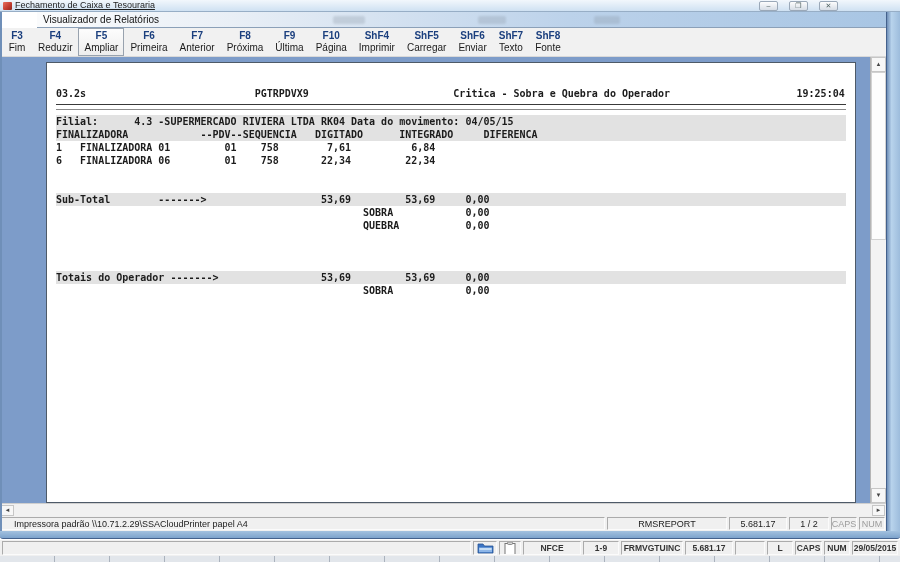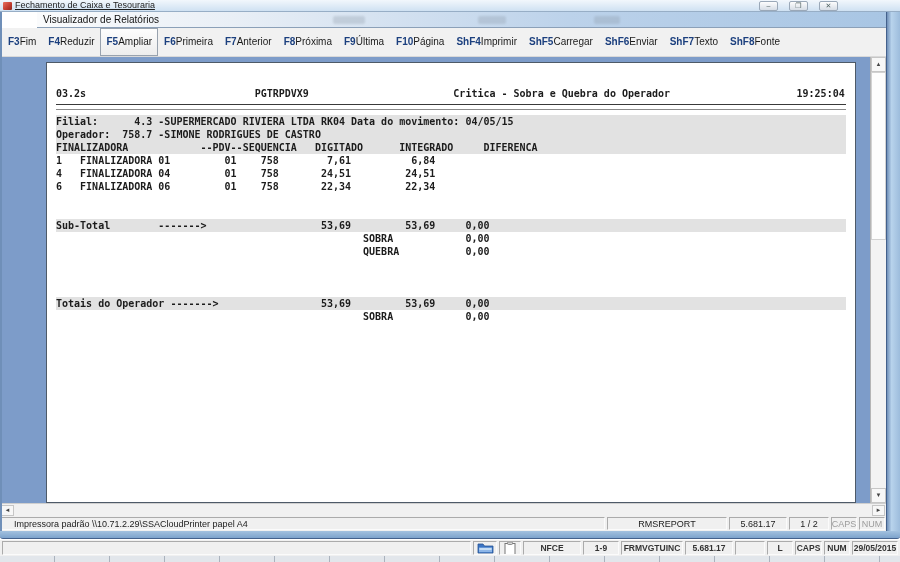--- a/index.html
+++ b/index.html
@@ -19,21 +19,21 @@
   
   .inner-titlebar{position:absolute;top:12px;left:0;width:886px;height:16px;box-sizing:border-box;
     background:linear-gradient(90deg,#fafbfc 0%,#e9eff6 22%,#bcd2ea 60%,#a6c4e3 100%);
     border-bottom:1px solid #8ba0b8;margin-left:37px;}
   .inner-title-text{padding:2px 0 0 6px;font-size:10px;color:#111;white-space:nowrap;}
   .ghost{position:absolute;top:4px;height:8px;background:#8a97a5;opacity:.3;border-radius:2px;filter:blur(1px);}
   .g1{left:296px;width:32px}.g2{left:441px;width:28px}.g3{left:557px;width:26px}
   
   .toolbar{position:absolute;top:28px;left:0;width:886px;height:29px;box-sizing:border-box;
     background:#f1f1f1;border-bottom:1px solid #d9d9d9;display:flex;align-items:stretch;padding-left:2px;}
-  .tb-btn{display:flex;flex-direction:row;align-items:center;justify-content:center;
+  .tb-btn{display:flex;flex-direction:column;align-items:center;justify-content:center;
     min-width:30px;padding:1px 5px;border:1px solid transparent;box-sizing:border-box;cursor:default;}
   .tb-btn.active{border:1px solid #98a2ae;background:linear-gradient(#fdfdfd,#ededed);}
   .tb-key{font-size:10px;font-weight:bold;color:#1b3f7e;line-height:12px;}
   .tb-label{font-size:10px;color:#1a1a1a;line-height:12px;}
   
   .content{position:absolute;top:57px;left:0;width:870px;height:446px;background:#7d9cc9;}
   .page{position:absolute;left:46px;top:5px;width:810px;height:441px;background:#ffffff;
     border:1px solid #4e5a68;box-sizing:border-box;padding:24px 9px 0 9px;overflow:hidden;}
   .report{font-family:"DejaVu Sans Mono", monospace;font-size:10px;line-height:13px;font-weight:700;color:#1c1c1c;}
   .line{height:13px;white-space:pre;}
@@ -153,24 +153,22 @@
       <span class="tb-label">Fonte</span>
     </div>
   </div>
 
 <div class="content">
   <div class="page">
     <div class="report">
         <div class="line">03.2s                            PGTRPDVX9                        Critica - Sobra e Quebra do Operador                     19:25:04</div>
         <div class="rrule"></div>
         <div class="line band">Filial:      4.3 -SUPERMERCADO RIVIERA LTDA RK04 Data do movimento: 04/05/15</div>
-        <div class="line band">Operador:  758.7 -SIMONE RODRIGUES DE CASTRO</div>
         <div class="line band">FINALIZADORA            --PDV--SEQUENCIA   DIGITADO      INTEGRADO     DIFERENCA</div>
         <div class="line">1   FINALIZADORA 01         01    758        7,61          6,84</div>
-        <div class="line">4   FINALIZADORA 04         01    758       24,51         24,51</div>
         <div class="line">6   FINALIZADORA 06         01    758       22,34         22,34</div>
         <div class="line"></div>
         <div class="line"></div>
         <div class="line band">Sub-Total        -------&gt;                   53,69         53,69     0,00</div>
         <div class="line">                                                   SOBRA            0,00</div>
         <div class="line">                                                   QUEBRA           0,00</div>
         <div class="line"></div>
         <div class="line"></div>
         <div class="line"></div>
         <div class="line band">Totais do Operador -------&gt;                 53,69         53,69     0,00</div>

